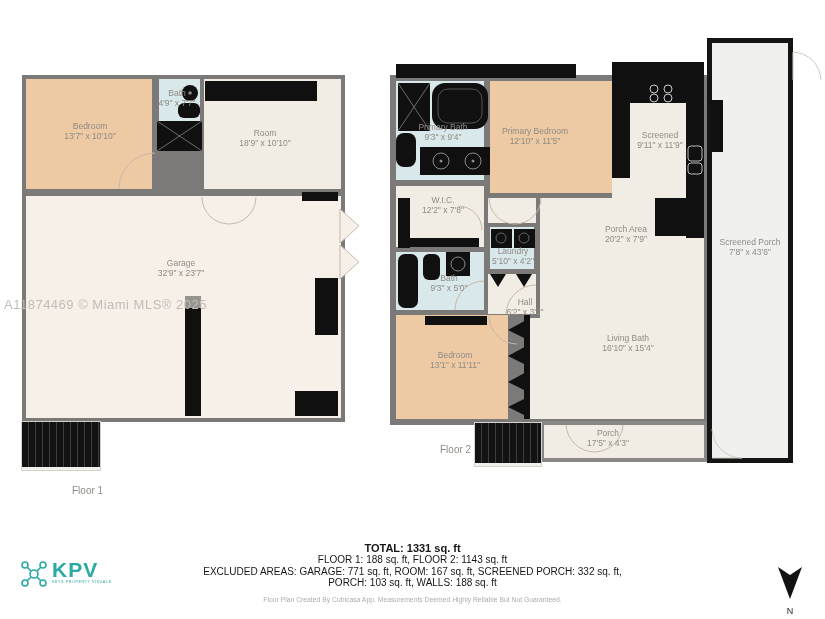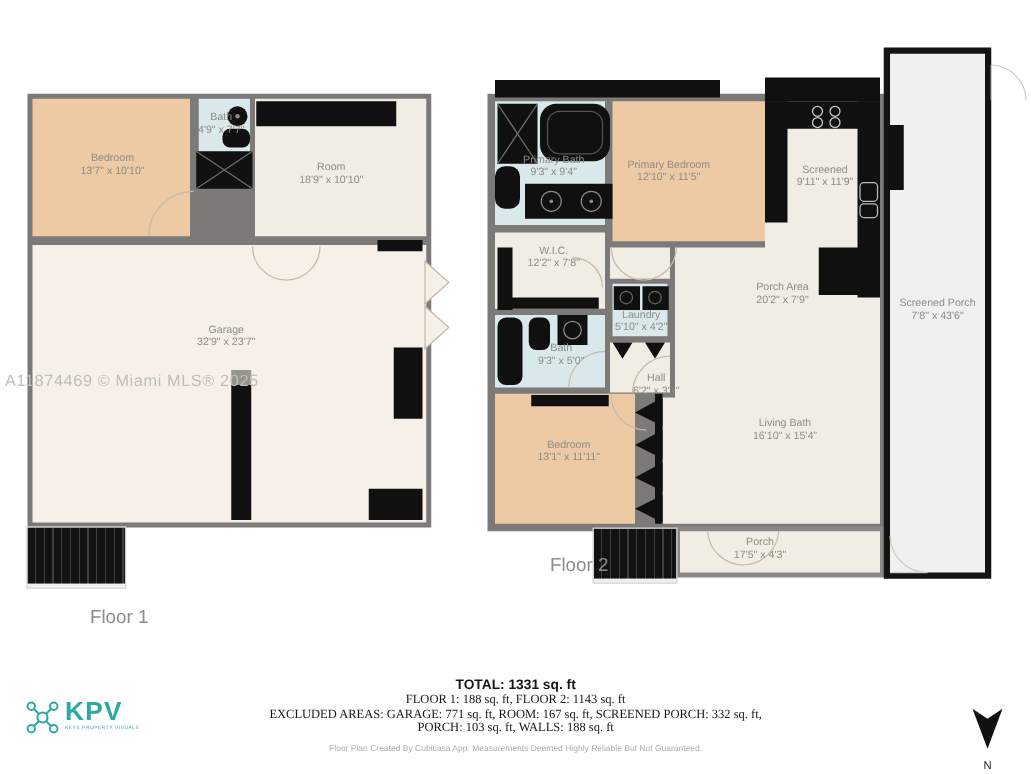--- a/index.html
+++ b/index.html
@@ -7,29 +7,29 @@
           font-family:"Liberation Sans",sans-serif;}
   .wallbox{position:absolute;background:#7b7a78;}
   .room{position:absolute;}
   .peach{background:#edc9a4;}
   .wet{background:#d9e8ea;}
   .cream{background:#f2ede4;}
   .cream2{background:#f6f0e9;}
   .porchfill{background:#f0f0ee;}
   .rlabel{position:absolute;transform:translate(-50%,0);text-align:center;color:#8f8c85;
           font-size:8.5px;line-height:10px;white-space:nowrap;z-index:30;}
-  .floortag{position:absolute;color:#8f8c85;font-size:15px;z-index:30;padding-left:48px;}
+  .floortag{position:absolute;color:#8f8c85;font-size:10px;z-index:30;padding-left:48px;}
   .stairs{position:absolute;background:repeating-linear-gradient(90deg,#121212 0 6px,#3e3e3e 6px 7px);
           border-bottom:3px solid #f1efec;outline:1px solid #d6d3cd;z-index:6;}
   .overlay{position:absolute;left:0;top:0;z-index:20;pointer-events:none;}
   .watermark{position:absolute;left:4px;top:297px;font-size:13px;color:#c1bdb6;z-index:25;
              letter-spacing:0.5px;}
   .summary{position:absolute;left:0;top:542px;width:825px;text-align:center;color:#161616;z-index:30;}
   .summary .tot{font-size:11px;font-weight:bold;line-height:12px;}
-  .summary .ln{font-size:10px;line-height:11.5px;font-family:Liberation Serif, serif;}
+  .summary .ln{font-size:10px;line-height:11.5px;}
   .summary .credit{font-size:6.8px;color:#b0ada7;margin-top:7px;}
   .logo{position:absolute;left:20px;top:560px;display:flex;z-index:30;}
   .logo .txt{margin-left:4px;color:#2ba9a3;}
   .logo .kpv{font-size:21px;font-weight:bold;line-height:20px;letter-spacing:1px;}
   .logo .tag{font-size:3.8px;letter-spacing:0.5px;text-transform:uppercase;}
   .compass{position:absolute;left:770px;top:566px;width:40px;text-align:center;z-index:30;}
   .compass .n{font-size:9px;color:#222;line-height:10px;}
 </style>
 </head>
 <body>

